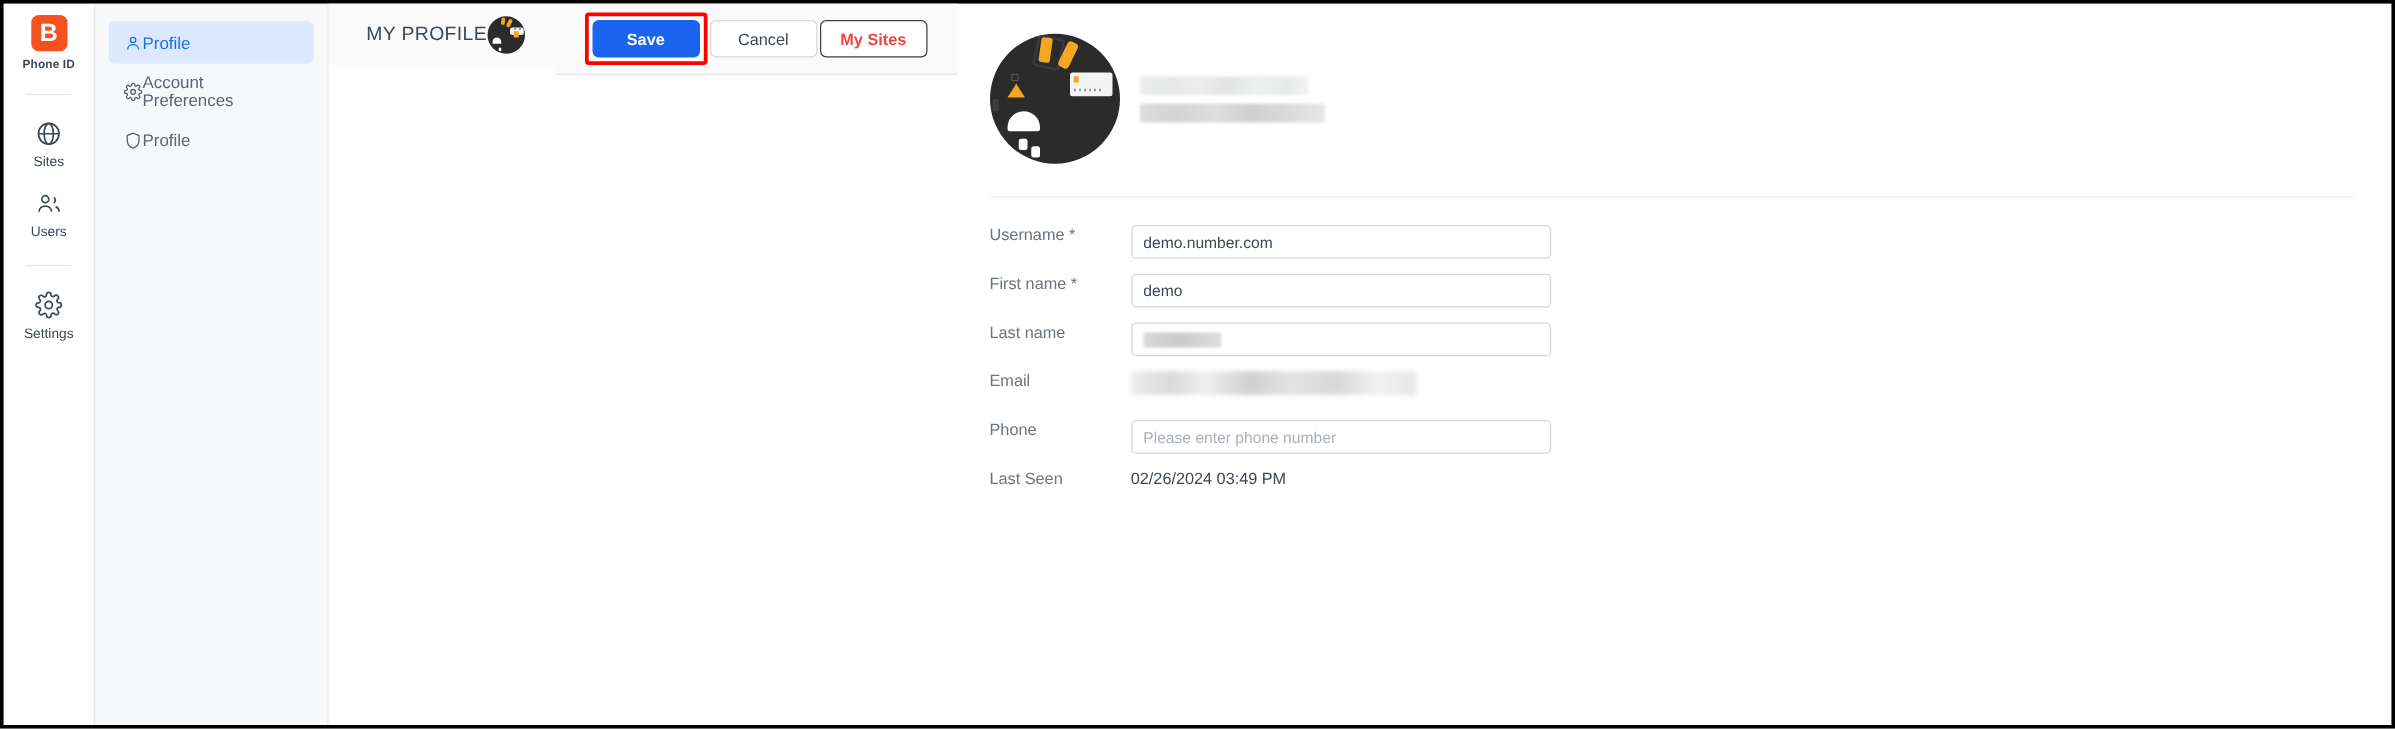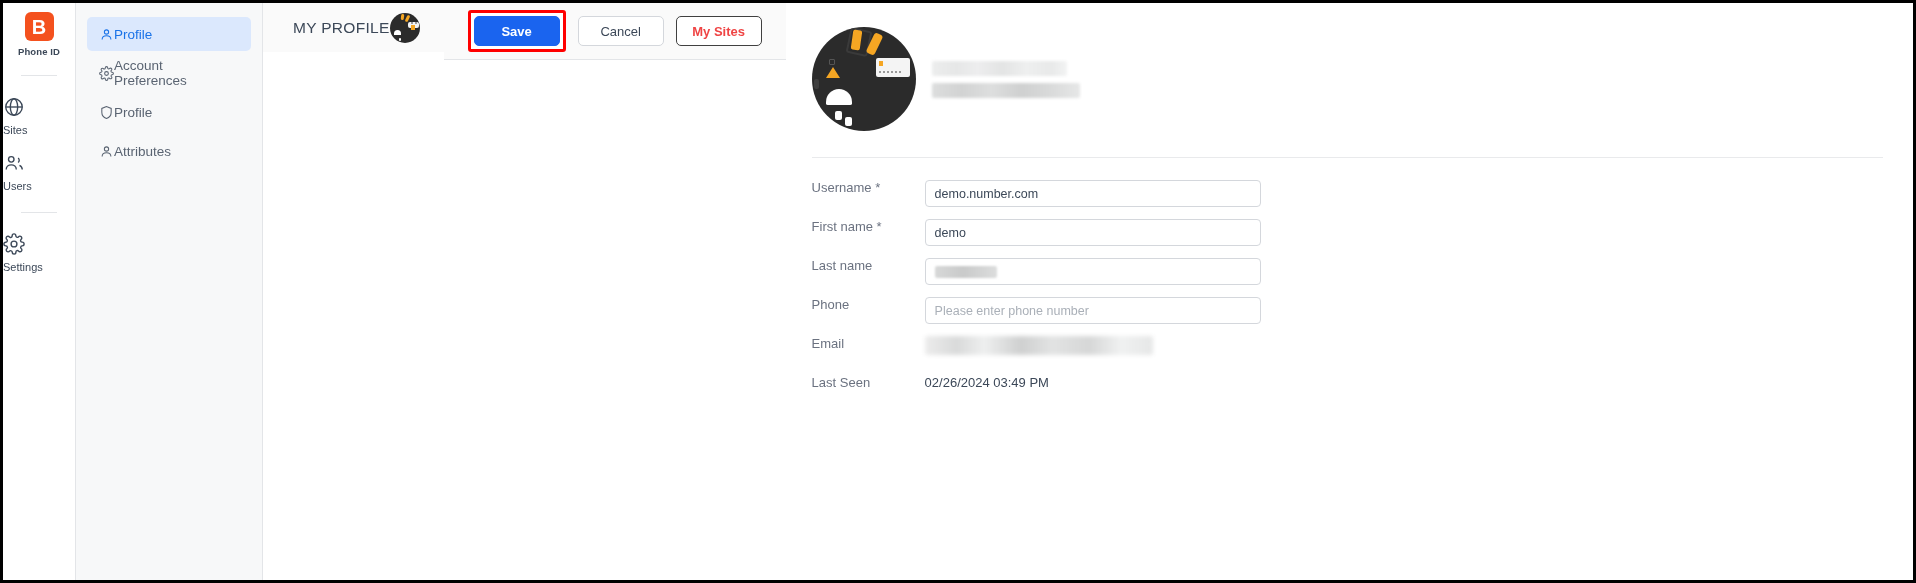--- a/index.html
+++ b/index.html
@@ -46,21 +46,21 @@
     line-height: 1;
   }
   .brand-label {
     font-size: 9.5px; color: #3c4858; margin-top: 5px; font-weight: 600;
     letter-spacing: .1px;
   }
   .rail-sep {
     width: 36px; height: 1px; background: #e3e5e8; margin: 14px 0 10px;
   }
   .rail-item {
-    display: flex; flex-direction: column; align-items: flex-start;
+    display: flex; flex-direction: column; align-items: center;
     width: 100%; padding: 10px 0 6px; cursor: pointer;
   }
   .rail-item .ico { width: 22px; height: 22px; display:block; }
   .rail-item .ico svg { width: 22px; height: 22px; display: block; }
   .rail-label {
     font-size: 11px; color: #3c4858; margin-top: 6px;
   }
 
   
   .subnav {
@@ -113,21 +113,21 @@
     flex: 0 0 30px;
   }
   .actionbar {
     height: 57px;
     background: #fafafa;
     border-bottom: 1px solid #e3e5e8;
     display: flex;
     align-items: center;
     justify-content: center;
     padding: 0 24px;
-    gap: 12px;
+    gap: 2px;
   }
   .btn {
     height: 30px;
     min-width: 86px;
     border-radius: 5px;
     font-size: 13px;
     display: flex; align-items: center; justify-content: center;
     cursor: pointer;
     padding: 0 14px;
     font-family: "Liberation Sans", sans-serif;
@@ -330,29 +330,20 @@
 
     <div class="nav-item">
       <span class="nav-ico">
         <svg viewBox="0 0 24 24" fill="none" stroke="#5a6472" stroke-width="1.7">
           <path d="M12 2.5 4.5 5.5v6c0 5 3.2 8.6 7.5 10 4.3-1.4 7.5-5 7.5-10v-6z"></path>
         </svg>
       </span>
       <span>Profile</span>
     </div>
 
-    <div class="nav-item">
-      <span class="nav-ico">
-        <svg viewBox="0 0 24 24" fill="none" stroke="#5a6472" stroke-width="1.7">
-          <circle cx="12" cy="8" r="3.4"></circle>
-            <path d="M5 20c0-3.6 3.1-6 7-6s7 2.4 7 6"></path>
-        </svg>
-      </span>
-      <span>Attributes</span>
-    </div>
   </div>
 
   <div class="main">
 
     <div class="topbar">
       <div class="page-title">MY PROFILE</div>
       <div class="topbar-spacer"></div>
       <div class="top-avatar">
         <span class="av-spark-a" style="left:11px;top:1px;width:3px;height:6px;"></span>
         <span class="av-spark-b" style="left:16px;top:2px;width:3px;height:7px;"></span>
@@ -406,30 +397,30 @@
         </div>
 
         <div class="field-row">
           <div class="field-label">Last name</div>
           <div class="input">
             <span class="blur-val"></span>
           </div>
         </div>
 
         <div class="field-row">
+          <div class="field-label">Email</div>
+          <div class="blur-email"></div>
+        </div>
+
+        <div class="field-row">
           <div class="field-label">Phone</div>
           <div class="input placeholder">Please enter phone number</div>
         </div>
 
         <div class="field-row">
-          <div class="field-label">Email</div>
-          <div class="blur-email"></div>
-        </div>
-
-        <div class="field-row">
           <div class="field-label">Last Seen</div>
           <div class="static-val">02/26/2024 03:49 PM</div>
         </div>
 
       </div>
     </div>
   </div>
 </div>
 
 </body></html>

